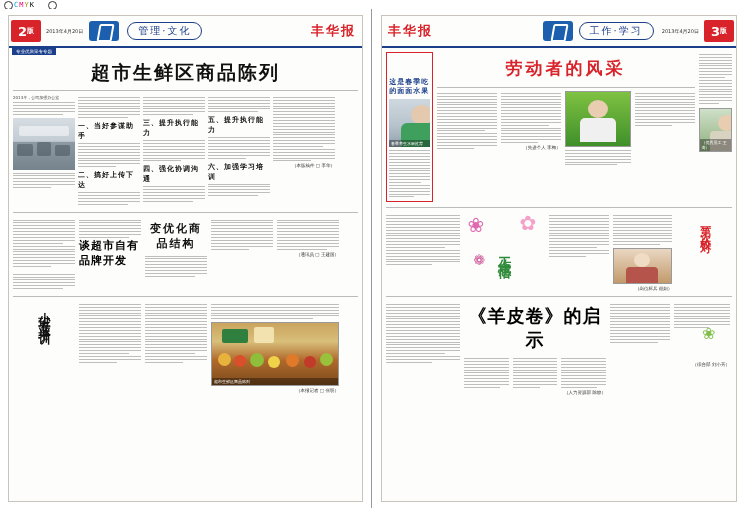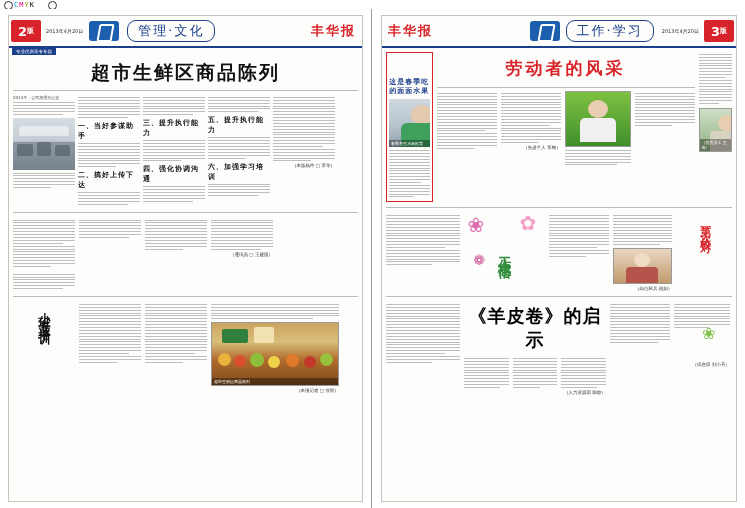--- a/index.html
+++ b/index.html
@@ -96,21 +96,21 @@
   .logo-badge::after {
     content: "";
     position: absolute; left: 9px; top: 3px;
     width: 11px; height: 14px;
     border: 2px solid #fff;
     border-radius: 2px;
     transform: skewX(-10deg);
   }
   .section-label {
     margin-left: 8px;
-    font-size: 13px;
+    font-size: 10px;
     color: #1b3f8b;
     letter-spacing: 2px;
     border: 1px solid #1b3f8b;
     border-radius: 9px;
     padding: 1px 10px;
     white-space: nowrap;
   }
   .paper-name {
     margin-left: auto;
     margin-right: 6px;
@@ -415,22 +415,36 @@
         </div>
 
         <div class="col" style="width:62px;">
           <div class="tline"></div>
             <div class="tline"></div>
             <div class="tline"></div>
           <div class="tline"></div>
             <div class="tline"></div>
             <div class="tline"></div>
           <div class="tline short2"></div>
-        </div>
-
+          <div style="height:26px;display:flex;align-items:center;justify-content:center;">
+            <span style="font-size:11px;font-weight:bold;letter-spacing:1px;font-family:'DejaVu Serif',serif;">谈超市自有品牌开发</span>
+          </div>
+        </div>
+
+        <div class="col" style="width:62px;">
+          <div class="headline-mid">变优化商品结构</div>
+          <div class="tline"></div>
+            <div class="tline"></div>
+            <div class="tline"></div>
+          <div class="tline"></div>
+            <div class="tline"></div>
+            <div class="tline"></div>
+          <div class="tline"></div>
+            <div class="tline short2"></div>
+        </div>
 
         <div class="col" style="width:62px;">
           <div class="tline"></div>
             <div class="tline"></div>
             <div class="tline"></div>
           <div class="tline"></div>
             <div class="tline"></div>
             <div class="tline"></div>
           <div class="tline"></div>
             <div class="tline"></div>

